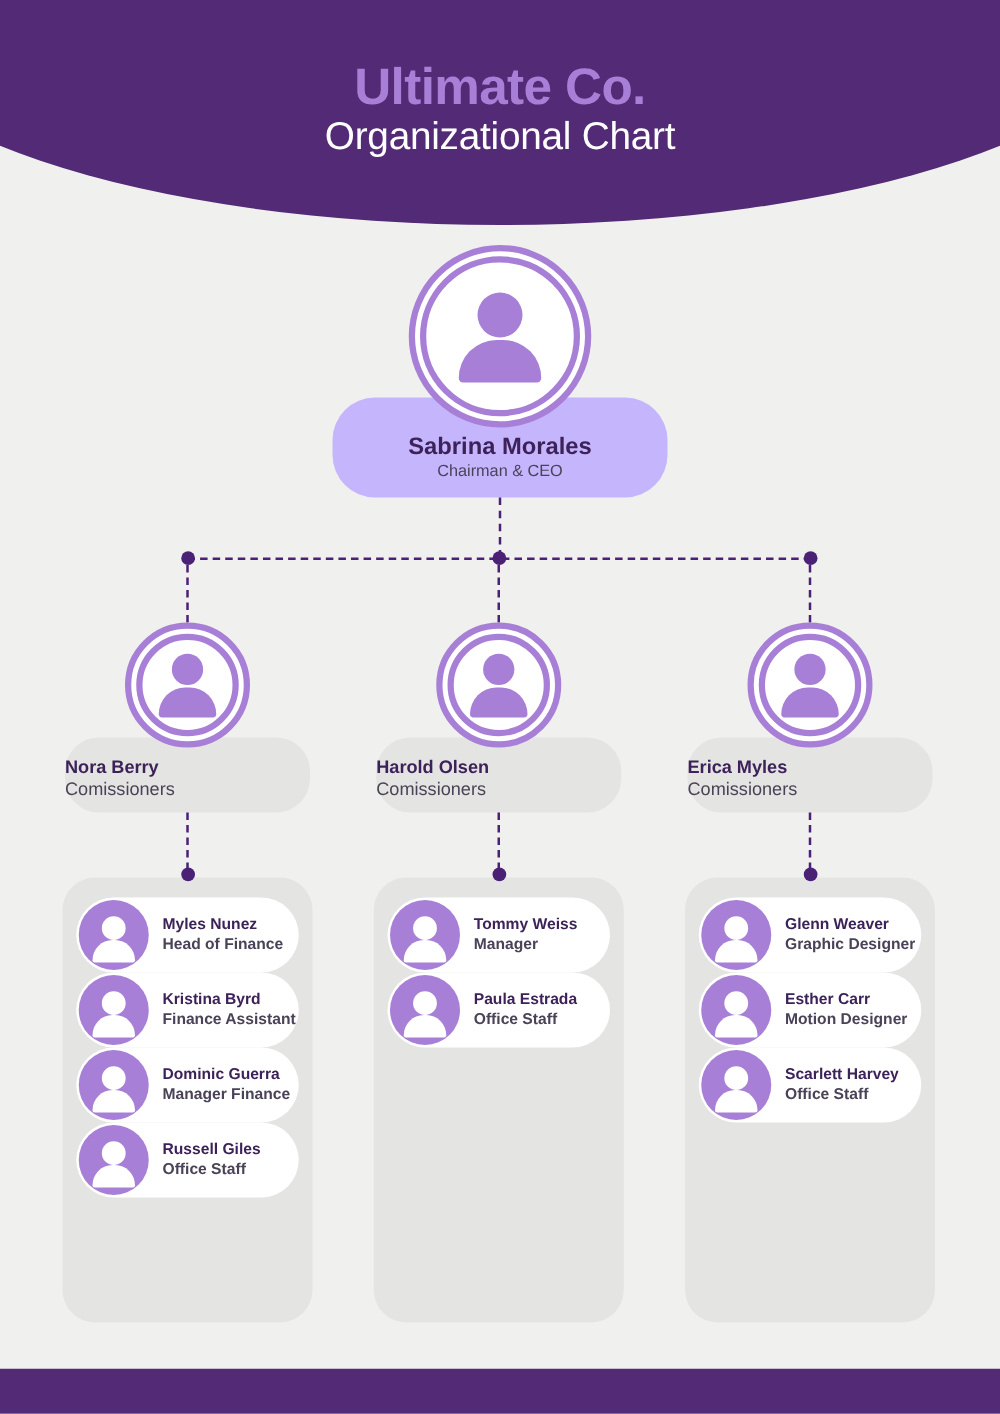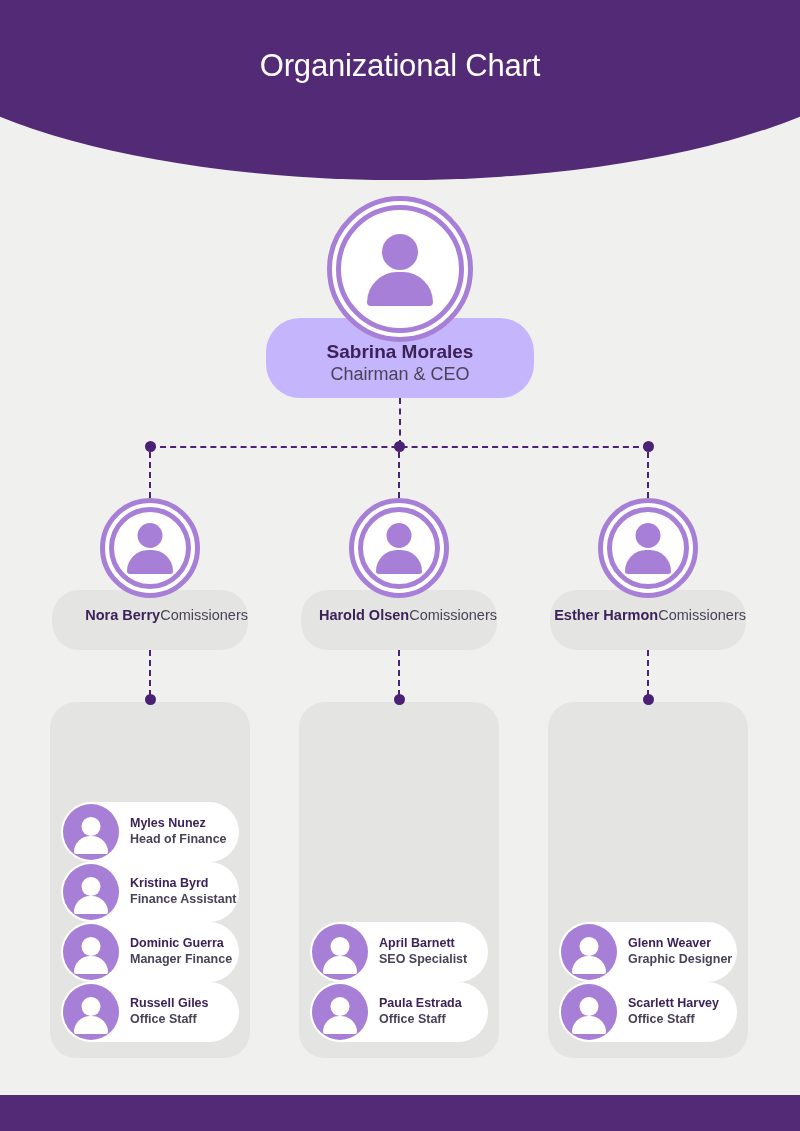--- a/index.html
+++ b/index.html
@@ -129,38 +129,37 @@
     justify-content: flex-end;
     padding-bottom: 13px;
   }
   #ceo-card .node-name {
     font-size: 19px;
     font-weight: bold;
     color: #3d2259;
     line-height: 1.22;
   }
   #ceo-card .node-role {
-    font-size: 18px;
+    font-size: 13px;
     font-weight: 400;
     color: #4a4358;
     line-height: 1.24;
   }
 
   
   .mgr-card {
     position: absolute;
     top: 590px;
     width: 196px;
     height: 60px;
     background: #e4e4e2;
     border-radius: 27px;
     z-index: 2;
     display: flex;
-    flex-direction: row;
-    align-items: center;
+    flex-direction: column;
     justify-content: flex-end;
     padding-bottom: 9px;
   }
   .mgr-card .node-name {
     font-size: 14.5px;
     font-weight: bold;
     color: #3d2259;
     line-height: 1.25;
   }
   .mgr-card .node-role {
@@ -175,21 +174,21 @@
     position: absolute;
     top: 702px;
     width: 200px;
     height: 356px;
     background: #e4e4e2;
     border-radius: 26px;
     z-index: 2;
     padding: 16px 11px;
     display: flex;
     flex-direction: column;
-    justify-content: flex-end;
+    justify-content: flex-start;
   }
 
   .staff-card {
     position: relative;
     height: 60px;
     background: #ffffff;
     border-radius: 30px;
     display: flex;
     align-items: center;
     padding-left: 2px;
@@ -262,20 +261,21 @@
     border-radius: 50%;
     background: #4b2175;
     z-index: 4;
   }
 </style>
 </head>
 <body>
 
 <div id="header-banner"></div>
 <div id="header-text">
+  <span id="company-name">Ultimate Co.</span>
   <span id="chart-title">Organizational Chart</span>
 </div>
 
 <div id="ceo-avatar" class="ring-avatar">
   <span class="person-glyph">
     <span class="head"></span>
       <span class="body"></span>
   </span>
 </div>
 <div id="ceo-card">
@@ -315,21 +315,21 @@
   <span class="node-role">Comissioners</span>
 </div>
 
 <div class="ring-avatar mgr-avatar" style="left:598px;">
   <span class="person-glyph">
     <span class="head"></span>
       <span class="body"></span>
   </span>
 </div>
 <div class="mgr-card" style="left:550px;">
-  <span class="node-name">Esther Harmon</span>
+  <span class="node-name">Erica Myles</span>
   <span class="node-role">Comissioners</span>
 </div>
 
 <div class="conn-v" style="left:149px; top:650px; height:46px;"></div>
 <div class="conn-dot" style="left:145px; top:694px;"></div>
 <div class="conn-v" style="left:398px; top:650px; height:46px;"></div>
 <div class="conn-dot" style="left:394px; top:694px;"></div>
 <div class="conn-v" style="left:647px; top:650px; height:46px;"></div>
 <div class="conn-dot" style="left:643px; top:694px;"></div>
 
@@ -376,22 +376,22 @@
   </div>
 </div>
 
 <div class="dept-column" style="left:299px;">
   <div class="staff-card">
     <span class="staff-avatar">
         <span class="head"></span>
         <span class="body"></span>
       </span>
     <span class="staff-text">
-      <span class="staff-name">April Barnett</span>
-      <span class="staff-role">SEO Specialist</span>
+      <span class="staff-name">Tommy Weiss</span>
+      <span class="staff-role">Manager</span>
     </span>
   </div>
   <div class="staff-card">
     <span class="staff-avatar">
         <span class="head"></span>
         <span class="body"></span>
       </span>
     <span class="staff-text">
       <span class="staff-name">Paula Estrada</span>
       <span class="staff-role">Office Staff</span>
@@ -409,19 +409,29 @@
       <span class="staff-name">Glenn Weaver</span>
       <span class="staff-role">Graphic Designer</span>
     </span>
   </div>
   <div class="staff-card">
     <span class="staff-avatar">
         <span class="head"></span>
         <span class="body"></span>
       </span>
     <span class="staff-text">
+      <span class="staff-name">Esther Carr</span>
+      <span class="staff-role">Motion Designer</span>
+    </span>
+  </div>
+  <div class="staff-card">
+    <span class="staff-avatar">
+        <span class="head"></span>
+        <span class="body"></span>
+      </span>
+    <span class="staff-text">
       <span class="staff-name">Scarlett Harvey</span>
       <span class="staff-role">Office Staff</span>
     </span>
   </div>
 </div>
 
 <div id="footer-bar"></div>
 
 </body></html>

